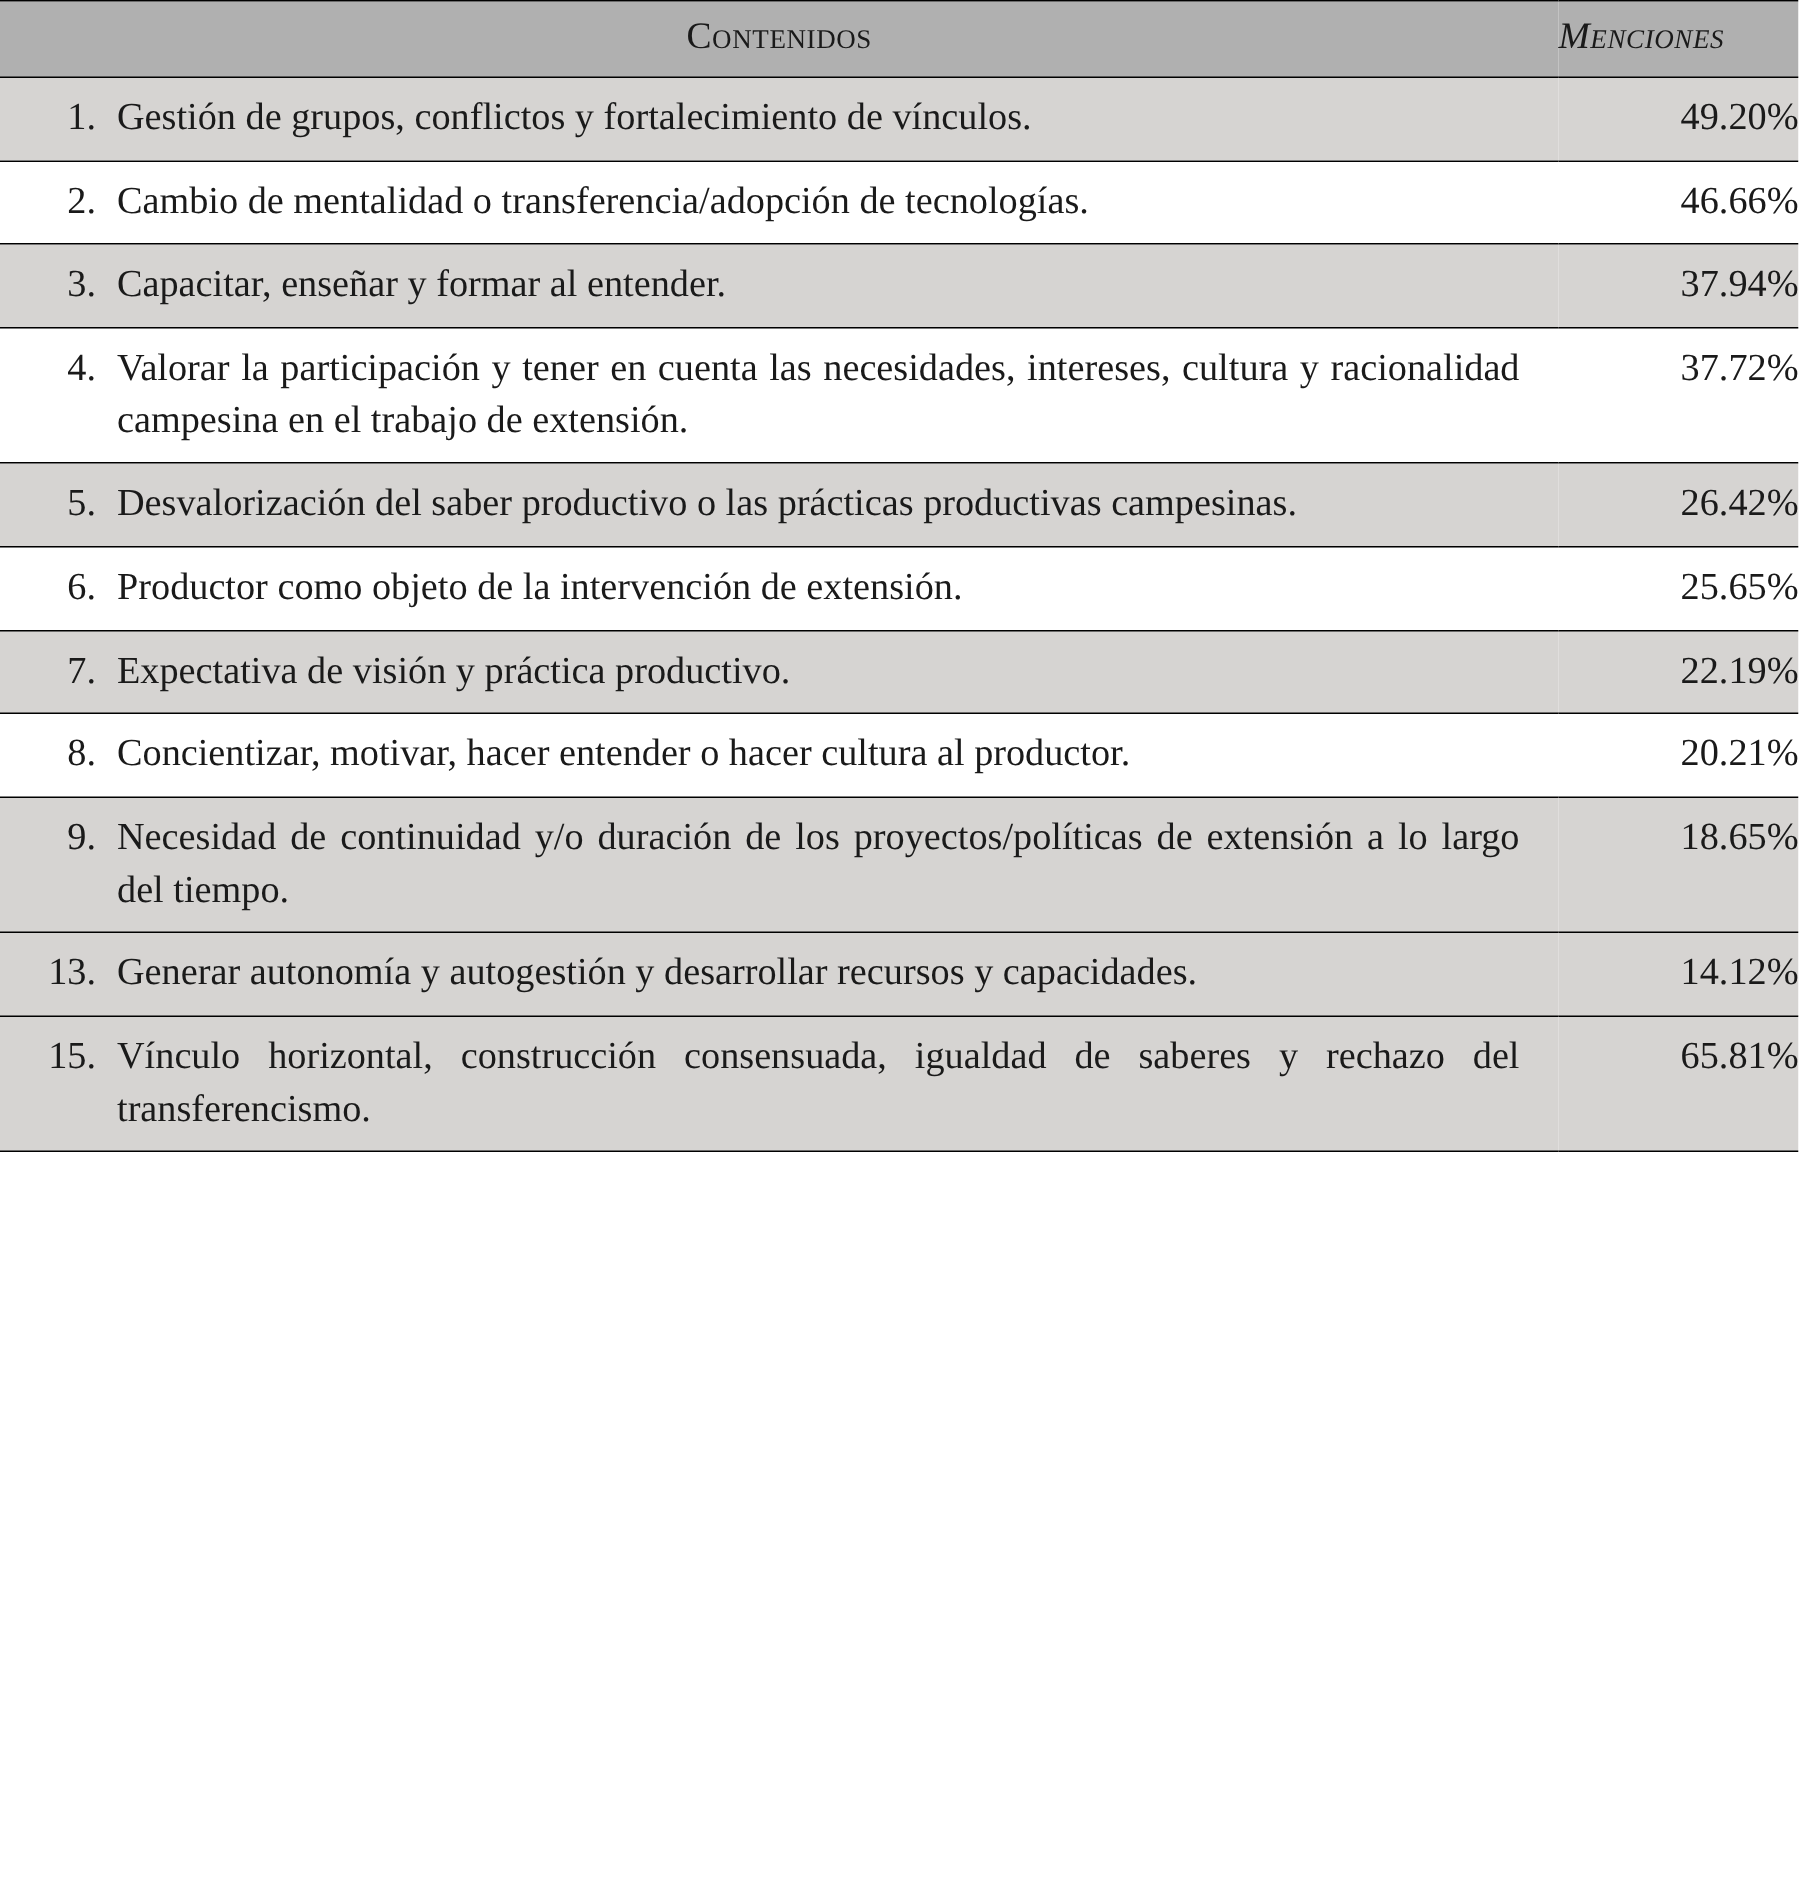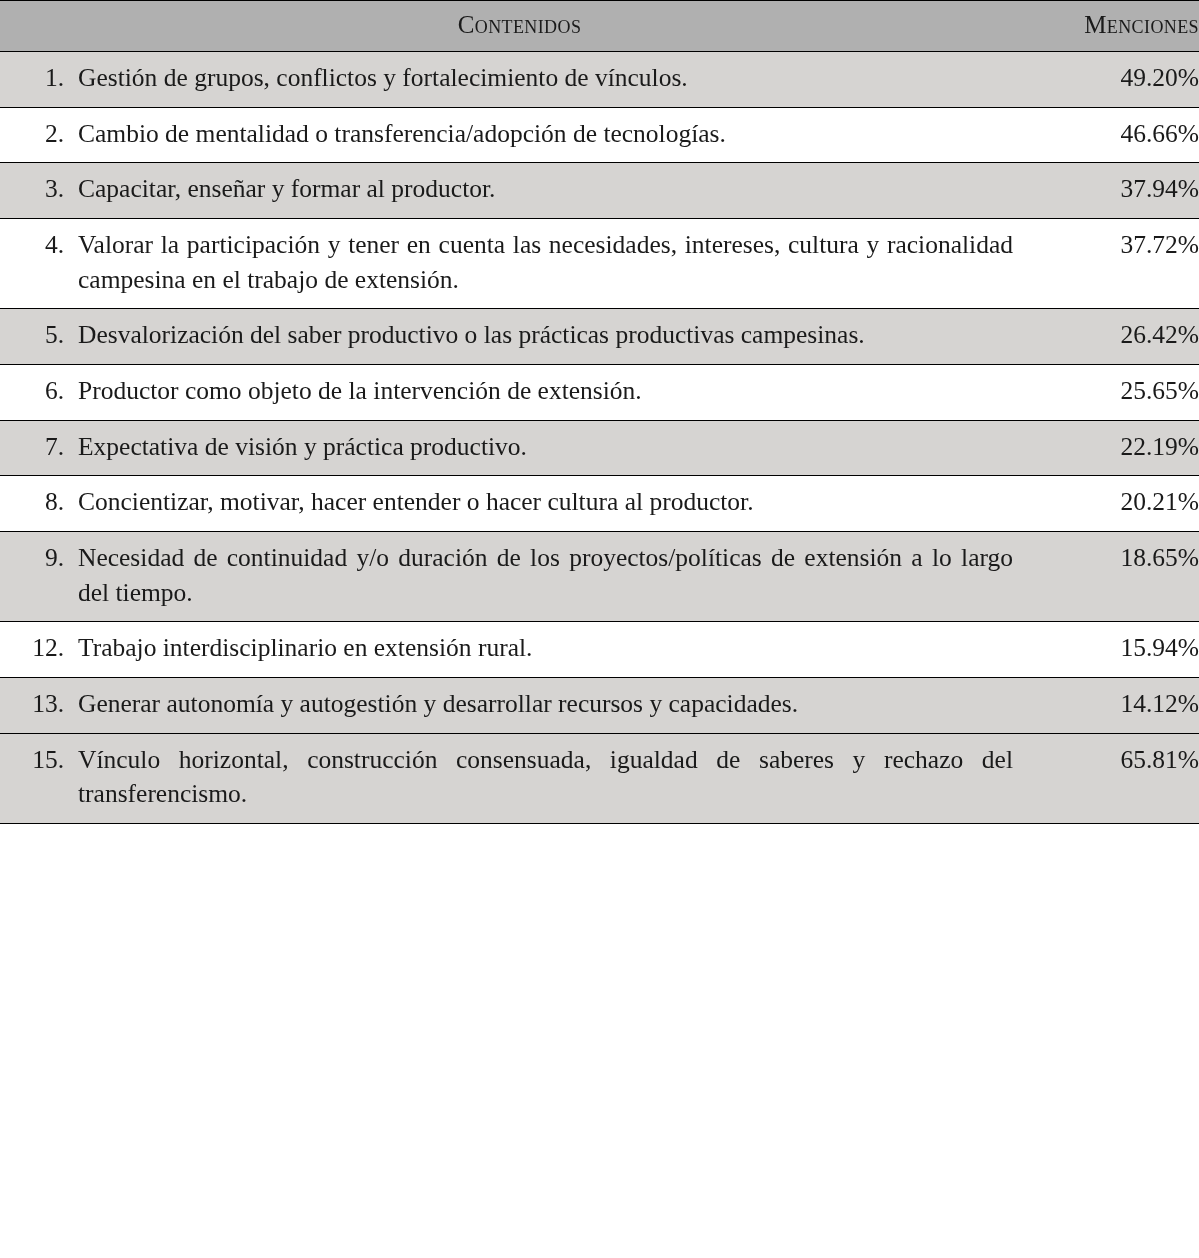--- a/index.html
+++ b/index.html
@@ -33,22 +33,23 @@
     font-variant: small-caps;
     font-size: 25px;
     letter-spacing: 0.4px;
     padding: 10px 0 12px 0;
     vertical-align: middle;
   }
   th.th-contenidos {
     text-align: center;
   }
   th.th-menciones {
-    text-align: right;
+    text-align: left;
     width: 160px;
+    font-style: italic;
   }
   tbody tr.row-shaded {
     background: #d6d4d2;
   }
   tbody tr.row-plain {
     background: #ffffff;
   }
   td {
     font-size: 25.5px;
     line-height: 1.36;
@@ -98,21 +99,21 @@
           <td class="content">Gestión de grupos, conflictos y fortalecimiento de vínculos.</td>
           <td class="pct">49.20%</td>
         </tr>
         <tr class="row-plain">
           <td class="num">2.</td>
           <td class="content">Cambio de mentalidad o transferencia/adopción de tecnologías.</td>
           <td class="pct">46.66%</td>
         </tr>
         <tr class="row-shaded">
           <td class="num">3.</td>
-          <td class="content">Capacitar, enseñar y formar al productor.</td>
+          <td class="content">Capacitar, enseñar y formar al entender.</td>
           <td class="pct">37.94%</td>
         </tr>
         <tr class="row-plain">
           <td class="num">4.</td>
           <td class="content justify-full">Valorar la participación y tener en cuenta las necesidades, intereses, cultura y racionalidad campesina en el trabajo de extensión.</td>
           <td class="pct">37.72%</td>
         </tr>
         <tr class="row-shaded">
           <td class="num">5.</td>
           <td class="content justify-full">Desvalorización del saber productivo o las prácticas productivas campesinas.</td>
@@ -131,25 +132,20 @@
         <tr class="row-plain">
           <td class="num">8.</td>
           <td class="content justify-full">Concientizar, motivar, hacer entender o hacer cultura al productor.</td>
           <td class="pct">20.21%</td>
         </tr>
         <tr class="row-shaded">
           <td class="num">9.</td>
           <td class="content justify-full">Necesidad de continuidad y/o duración de los proyectos/políticas de extensión a lo largo del tiempo.</td>
           <td class="pct">18.65%</td>
         </tr>
-        <tr class="row-plain">
-          <td class="num">12.</td>
-          <td class="content">Trabajo interdisciplinario en extensión rural.</td>
-          <td class="pct">15.94%</td>
-        </tr>
         <tr class="row-shaded">
           <td class="num">13.</td>
           <td class="content justify-full">Generar autonomía y autogestión y desarrollar recursos y capacidades.</td>
           <td class="pct">14.12%</td>
         </tr>
         <tr class="row-shaded">
           <td class="num">15.</td>
           <td class="content justify-full">Vínculo horizontal, construcción consensuada, igualdad de saberes y rechazo del transferencismo.</td>
           <td class="pct">65.81%</td>
         </tr>

